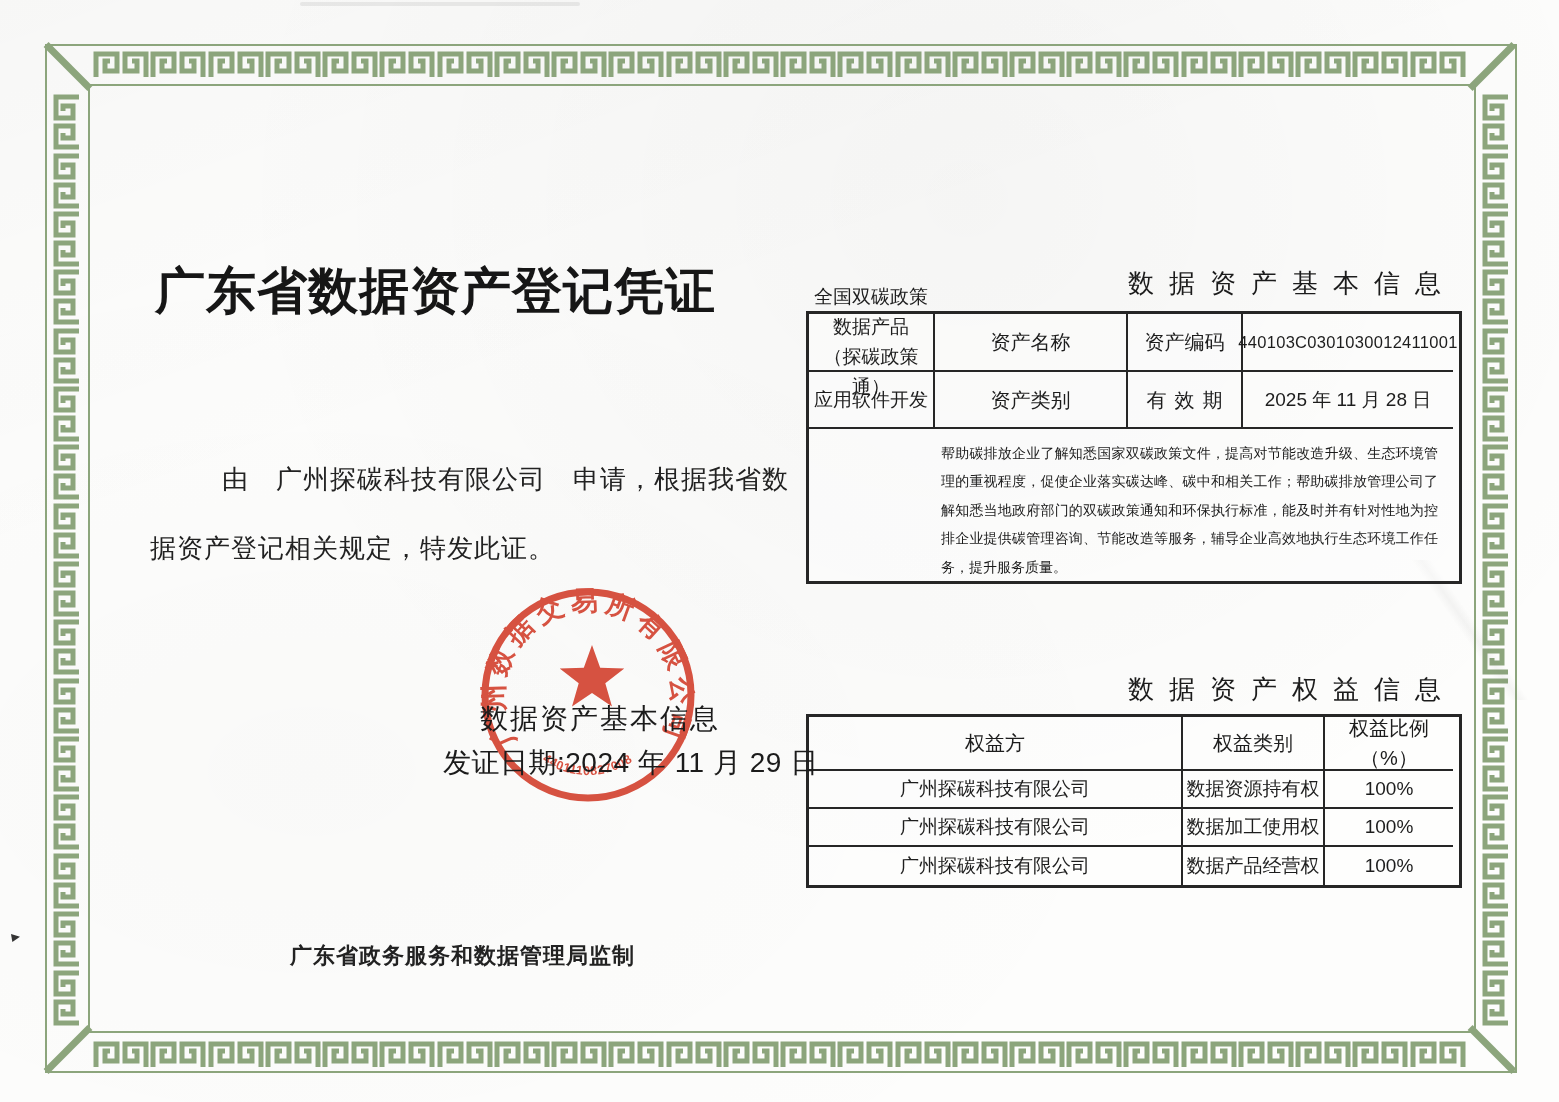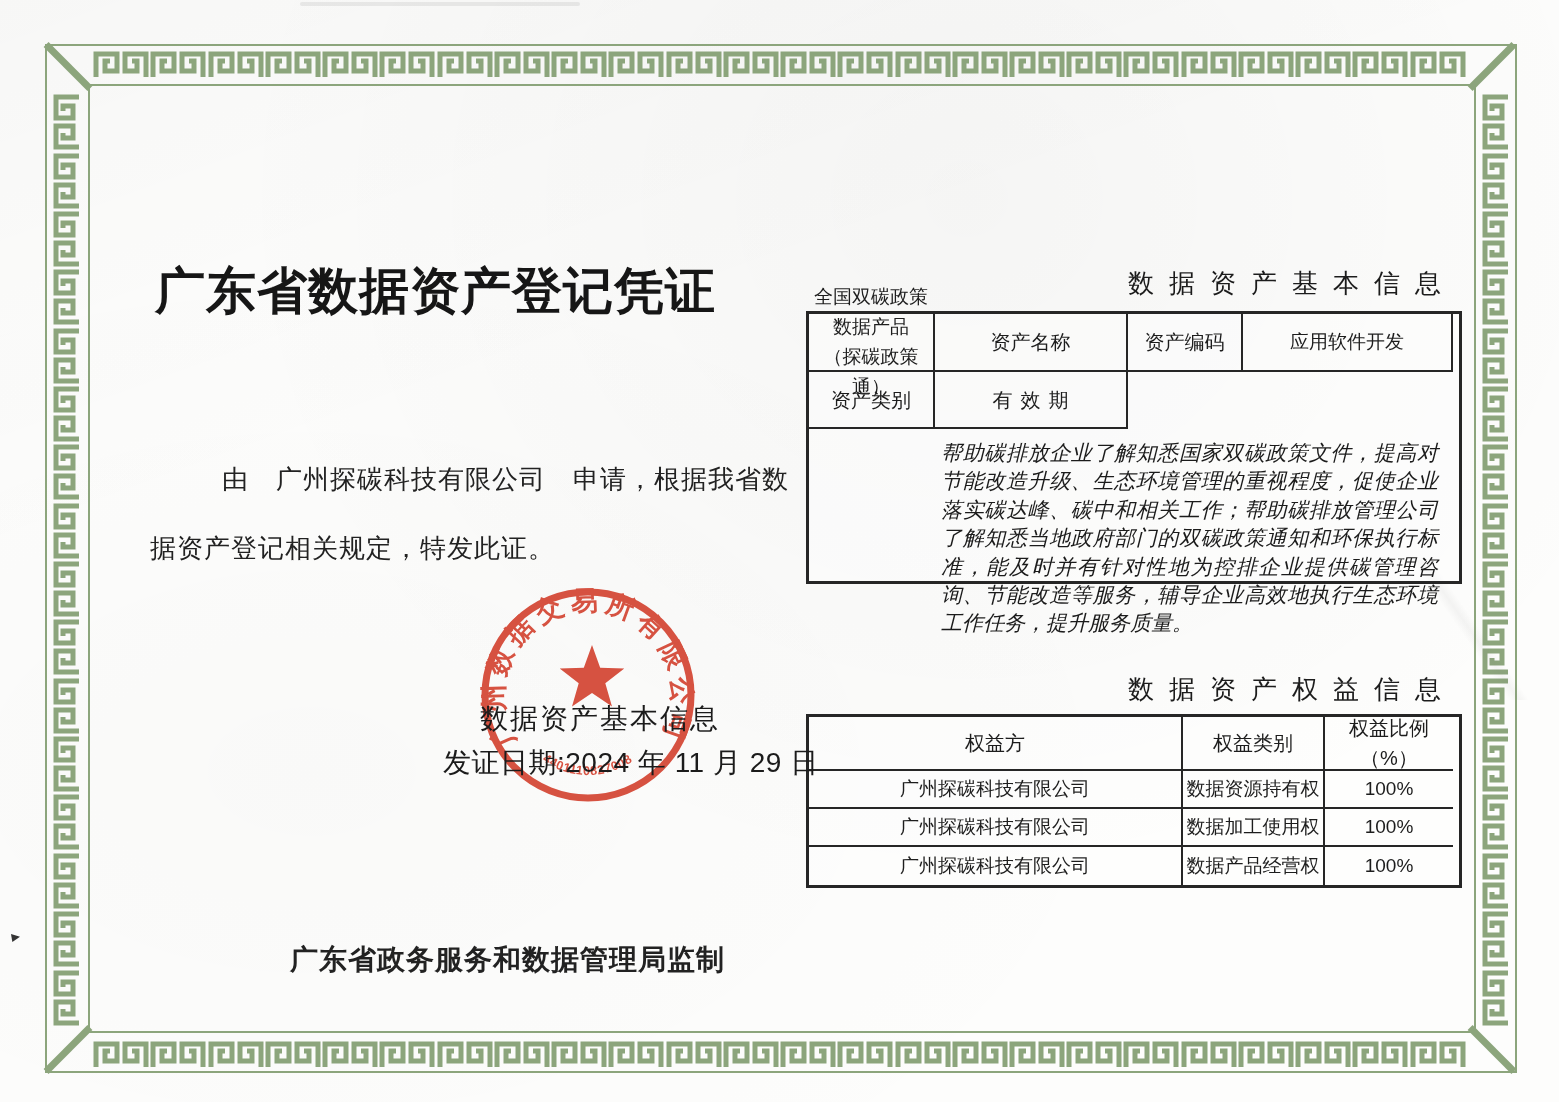--- a/index.html
+++ b/index.html
@@ -40,21 +40,21 @@
   .seal{position:absolute;left:468px;top:575px;opacity:0.88;}
   .seal-overlay-name{
     position:absolute;left:430px;top:700px;width:340px;text-align:center;
     font-size:28px;letter-spacing:2px;color:#1b1b1b;white-space:nowrap;z-index:5;
   }
   .issue-date{
     position:absolute;left:443px;top:744px;font-size:28px;letter-spacing:0.5px;
     color:#1b1b1b;white-space:nowrap;z-index:5;
   }
   .supervisor{
-    position:absolute;left:290px;top:941px;font-size:28px;font-weight:700;
+    position:absolute;left:290px;top:941px;font-size:22px;font-weight:700;
     letter-spacing:1px;color:#222;white-space:nowrap;
   }
 
   .section-title{
     position:absolute;left:806px;width:650px;text-align:right;
     font-size:26px;font-weight:400;letter-spacing:15px;text-indent:15px;
     color:#1c1c1c;white-space:nowrap;
   }
   .st-basic{top:266px;}
   .st-rights{top:672px;}
@@ -68,21 +68,21 @@
     font-size:19px;color:#1d1d1d;text-align:center;line-height:30px;
   }
   .cell.last-col{border-right:none;}
   .cell.last-row{border-bottom:none;}
   .cell .l2{line-height:30px;}
   .label-cell{font-size:20px;}
   .ls-wide{letter-spacing:8px;text-indent:8px;}
   .code-cell{font-size:16.5px;letter-spacing:0.3px;}
   .scenario-cell{grid-column:2 / 5;align-items:flex-start;justify-content:flex-start;}
   .scenario-text{
-    padding:10px 15px 8px 6px;text-align:justify;font-size:21px;line-height:28.4px;color:#1b1b1b;font-style:italic;
+    padding:10px 15px 8px 6px;text-align:justify;font-size:14px;line-height:28.4px;color:#1b1b1b;
   }
   .t2 .cell{font-size:19px;}
   .t2 .head{font-size:20px;}
 
   .artifact-mark{position:absolute;left:11px;top:934px;width:9px;height:8px;background:#333;
     clip-path:polygon(0 0,100% 35%,15% 100%);}
   .top-smudge{position:absolute;left:300px;top:2px;width:280px;height:4px;background:rgba(180,180,180,0.25);border-radius:2px;}
   .crease{position:absolute;left:1390px;top:560px;width:160px;height:140px;
     background:linear-gradient(55deg, transparent 46%, rgba(120,120,120,0.07) 50%, transparent 54%);}
 </style>
@@ -615,24 +615,26 @@
 
   <div class="section-title st-basic">数据资产基本信息</div>
 
   <div class="grid-table t1">
     <div class="cell">
       <span class="l2">全国双碳政策数据产品</span>
       <span class="l2">（探碳政策通）</span>
     </div>
     <div class="cell label-cell">资产名称</div>
     <div class="cell label-cell">资产编码</div>
+    <div class="cell last-col code-cell">440103C0301030012411001</div>
 
     <div class="cell">应用软件开发</div>
     <div class="cell label-cell">资产类别</div>
     <div class="cell label-cell ls-wide">有效期</div>
+    <div class="cell last-col">2025 年 11 月 28 日</div>
 
     <div class="cell last-col last-row scenario-cell">
       <div class="scenario-text">帮助碳排放企业了解知悉国家双碳政策文件，提高对节能改造升级、生态环境管理的重视程度，促使企业落实碳达峰、碳中和相关工作；帮助碳排放管理公司了解知悉当地政府部门的双碳政策通知和环保执行标准，能及时并有针对性地为控排企业提供碳管理咨询、节能改造等服务，辅导企业高效地执行生态环境工作任务，提升服务质量。</div>
     </div>
   </div>
 
   <div class="section-title st-rights">数据资产权益信息</div>
 
   <div class="grid-table t2">
     <div class="cell head">权益方</div>

